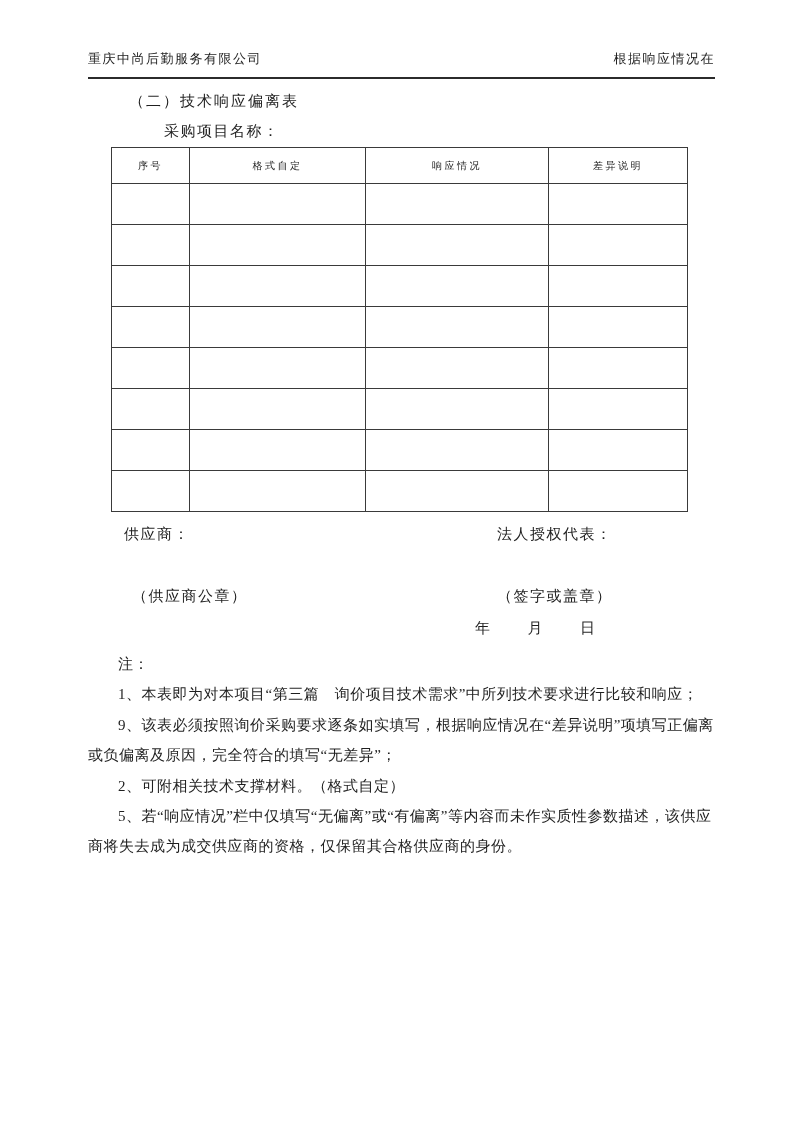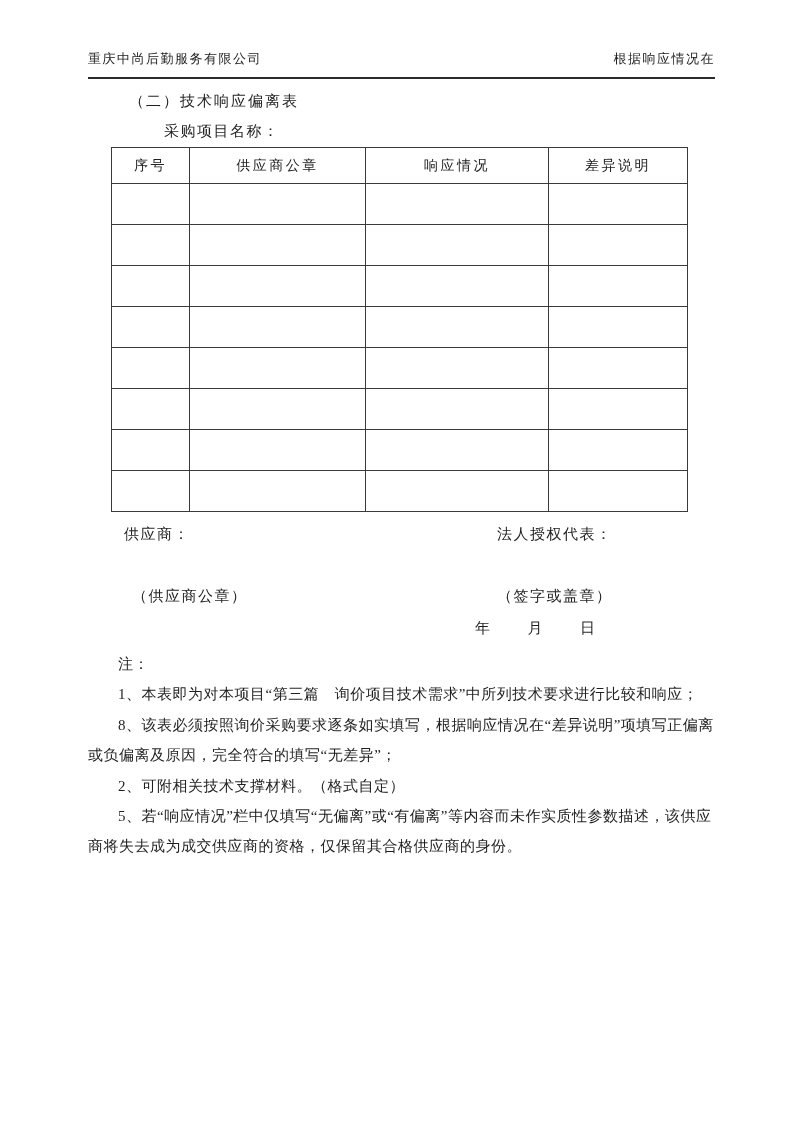--- a/index.html
+++ b/index.html
@@ -28,21 +28,21 @@
     position:absolute;left:116px;top:122px;
     font-size:15px;letter-spacing:1.5px;margin-left:48px;
   }
   
   table.dev{
     position:absolute;left:111px;top:147px;width:576px;
     border-collapse:collapse;table-layout:fixed;
   }
   table.dev th,table.dev td{
     border:1.5px solid #3a3a3a;
-    font-size:14px;font-weight:normal;
+    font-size:10px;font-weight:normal;
     text-align:center;vertical-align:middle;
     letter-spacing:2.5px;color:#222;
     padding:0;
   }
   table.dev th{height:35px;}
   table.dev td{height:40px;}
   
   .sig{position:absolute;font-size:15px;letter-spacing:1.5px;white-space:nowrap;}
   .sig-supplier{left:124px;top:525px;}
   .sig-rep{left:497px;top:525px;}
@@ -81,21 +81,21 @@
   <table class="dev">
     <colgroup id="dev-cols">
         <col style="width: 78px;">
         <col style="width: 176px;">
         <col style="width: 183px;">
         <col style="width: 139px;">
       </colgroup>
     <thead>
       <tr id="dev-head-row">
           <th>序号</th>
-          <th>供应商公章</th>
+          <th>格式自定</th>
           <th>响应情况</th>
           <th>差异说明</th>
         </tr>
     </thead>
     <tbody id="dev-body">
         <tr>
           <td></td>
           <td></td>
           <td></td>
           <td></td>
@@ -153,20 +153,20 @@
   <div class="date-line">
     <span>年</span>
     <span>月</span>
     <span>日</span>
   </div>
 
   <div class="notes">
     <p>注：</p>
     <div id="notes-list">
         <p>1、本表即为对本项目“第三篇　询价项目技术需求”中所列技术要求进行比较和响应；</p>
-        <p>8、该表必须按照询价采购要求逐条如实填写，根据响应情况在“差异说明”项填写正偏离或负偏离及原因，完全符合的填写“无差异”；</p>
+        <p>9、该表必须按照询价采购要求逐条如实填写，根据响应情况在“差异说明”项填写正偏离或负偏离及原因，完全符合的填写“无差异”；</p>
         <p>2、可附相关技术支撑材料。（格式自定）</p>
         <p>5、若“响应情况”栏中仅填写“无偏离”或“有偏离”等内容而未作实质性参数描述，该供应商将失去成为成交供应商的资格，仅保留其合格供应商的身份。</p>
       </div>
   </div>
 
 
 </div>
 
 </body></html>

